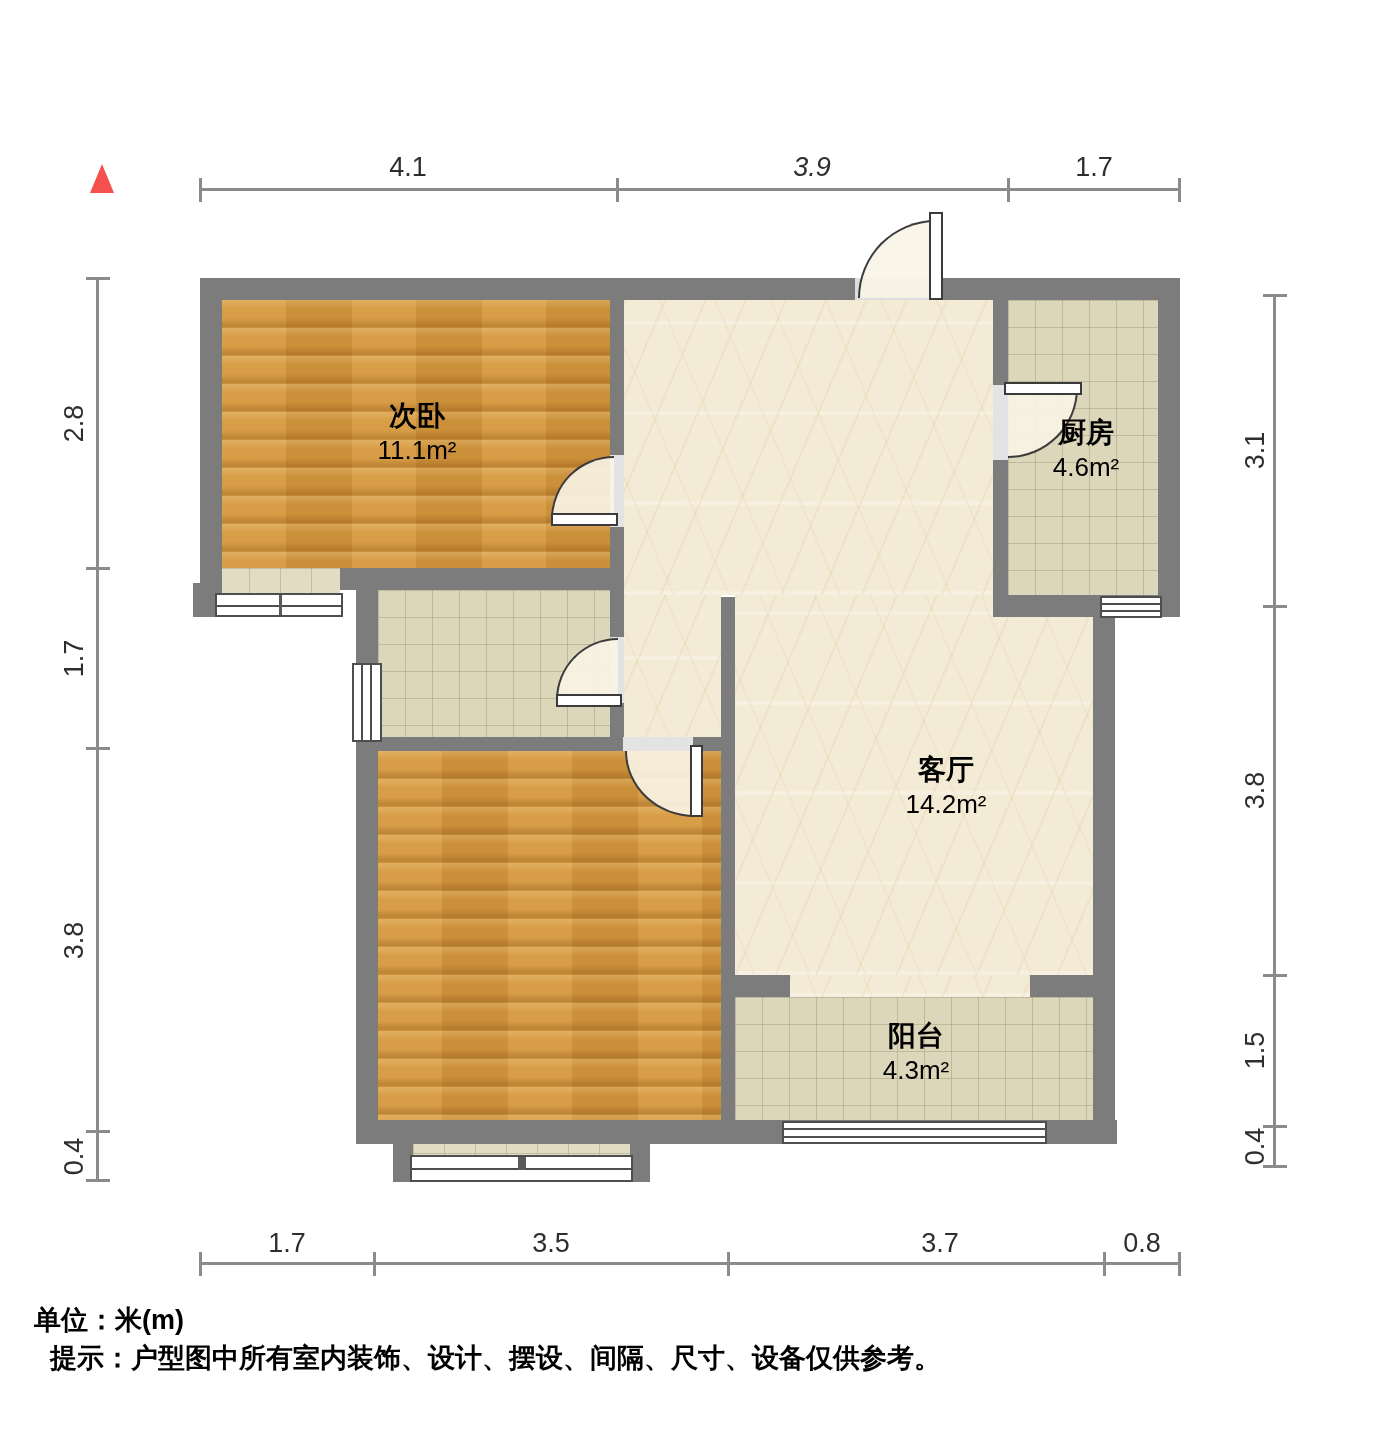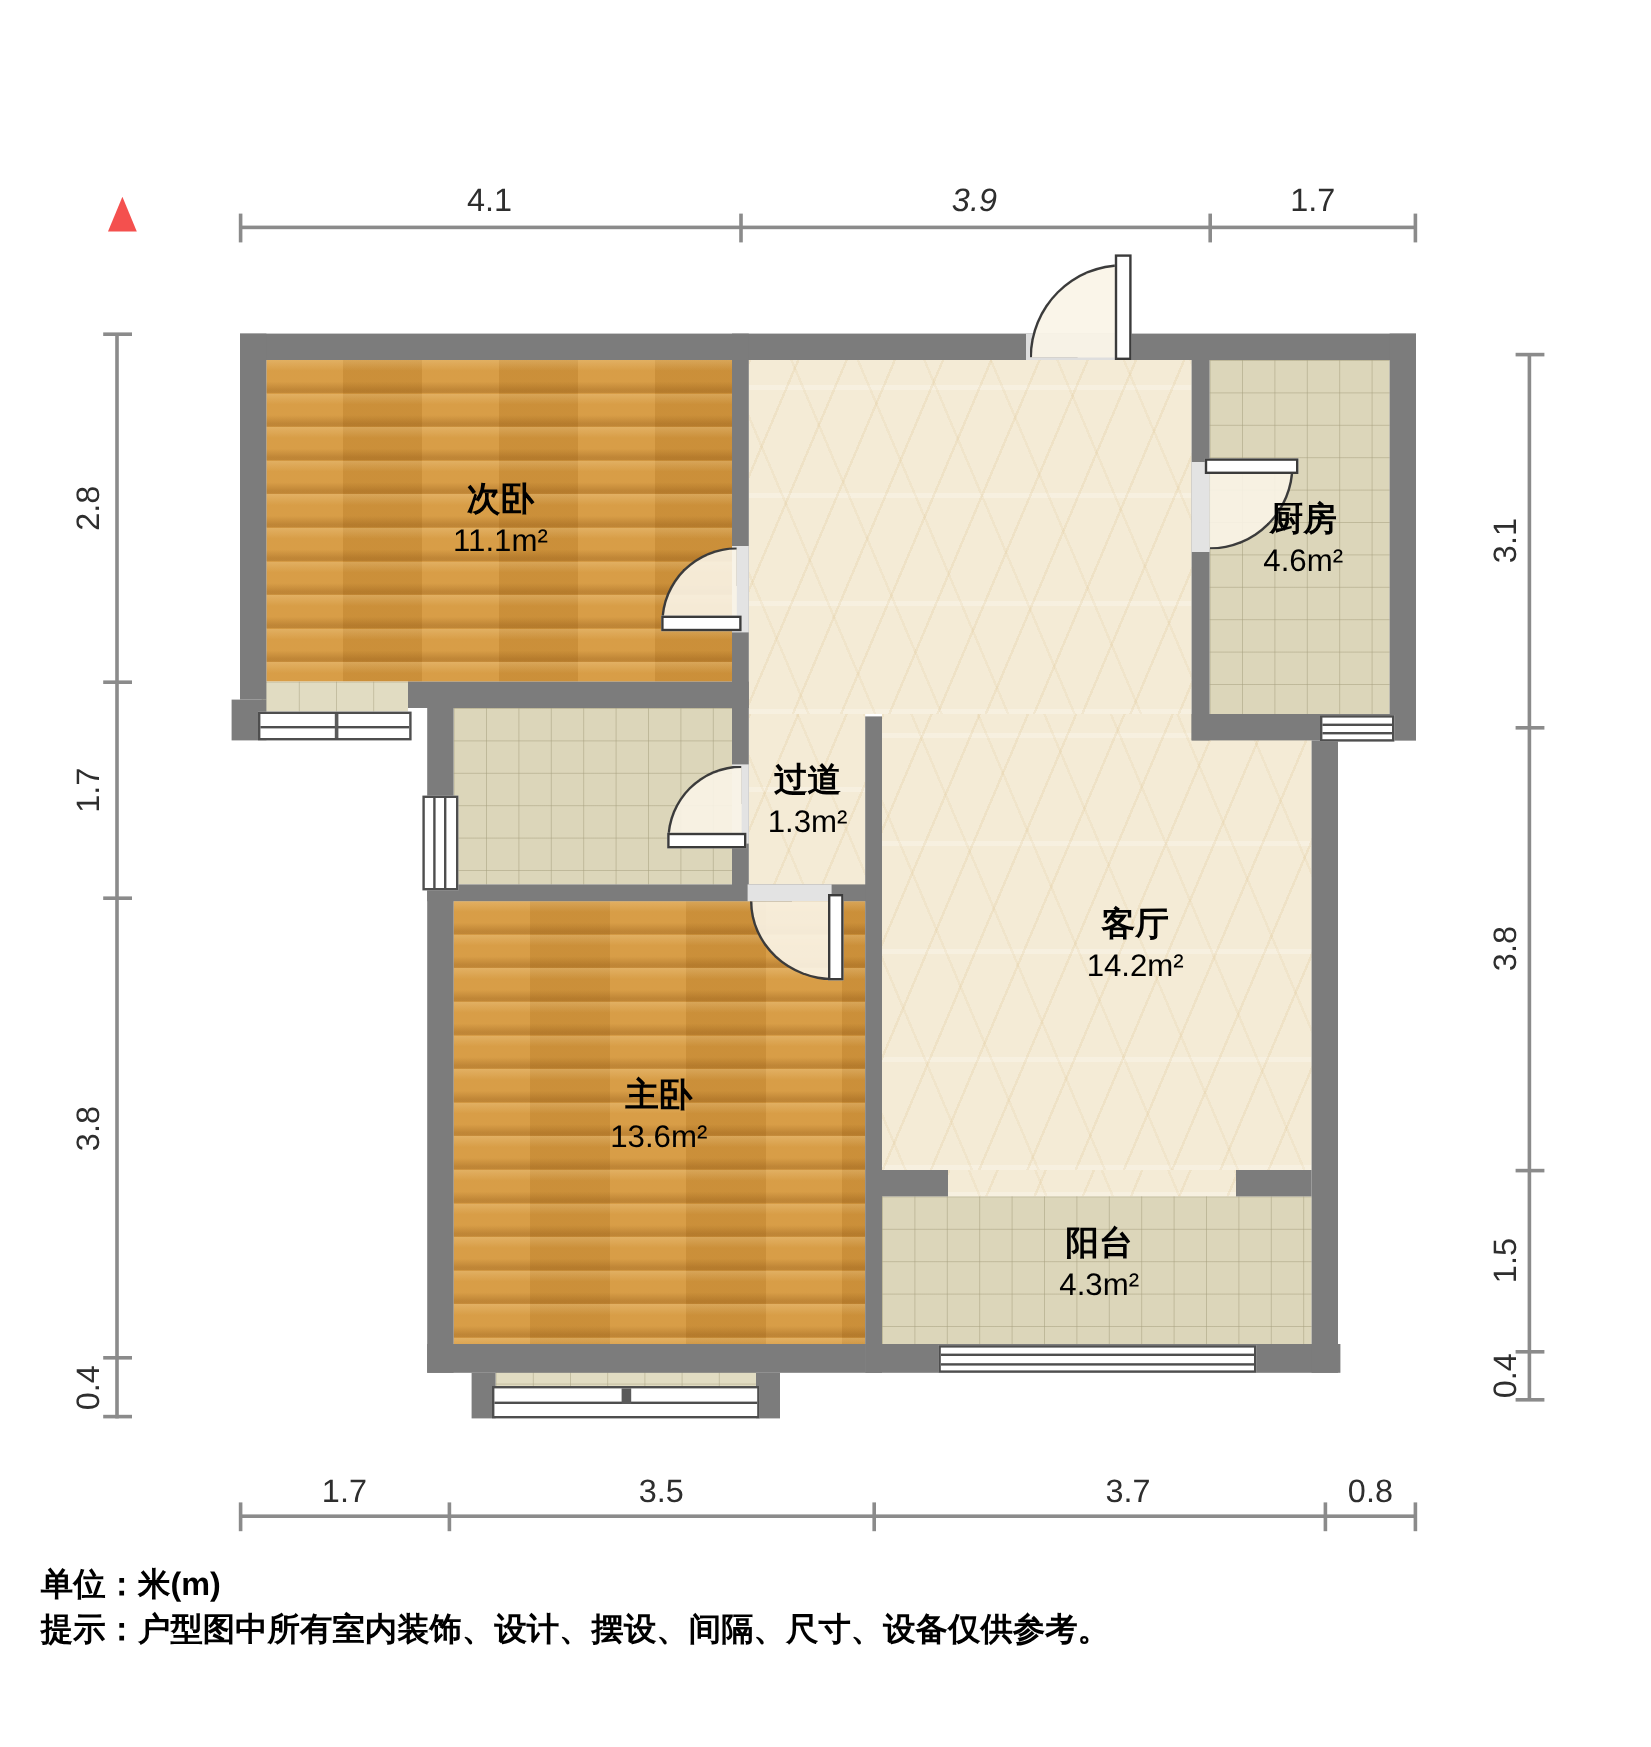--- a/index.html
+++ b/index.html
@@ -138,31 +138,23 @@
   </div>
 
   <div class="rlabel" style="left:417px;top:399px;">
     <div class="rname">次卧</div>
     <div class="rarea">11.1m²</div>
   </div>
   <div class="rlabel" style="left:1086px;top:416px;">
     <div class="rname">厨房</div>
     <div class="rarea">4.6m²</div>
   </div>
-  <div class="rlabel" style="left:673px;top:633px;">
-    <div class="rname">过道</div>
-    <div class="rarea">1.3m²</div>
-  </div>
   <div class="rlabel" style="left:946px;top:753px;">
     <div class="rname">客厅</div>
     <div class="rarea">14.2m²</div>
-  </div>
-  <div class="rlabel" style="left:549px;top:896px;">
-    <div class="rname">主卧</div>
-    <div class="rarea">13.6m²</div>
   </div>
   <div class="rlabel" style="left:916px;top:1019px;">
     <div class="rname">阳台</div>
     <div class="rarea">4.3m²</div>
   </div>
 
   <div class="dline" style="left:200px;top:188px;width:980px;height:3px;"></div>
   <div class="dtick" style="left:199px;top:178px;width:3px;height:24px;"></div>
   <div class="dtick" style="left:616px;top:178px;width:3px;height:24px;"></div>
   <div class="dtick" style="left:1007px;top:178px;width:3px;height:24px;"></div>
@@ -198,15 +190,15 @@
   <div class="dtick" style="left:1263px;top:605px;width:24px;height:3px;"></div>
   <div class="dtick" style="left:1263px;top:974px;width:24px;height:3px;"></div>
   <div class="dtick" style="left:1263px;top:1125px;width:24px;height:3px;"></div>
   <div class="dtick" style="left:1263px;top:1165px;width:24px;height:3px;"></div>
   <div class="dlabel rot" style="left:1215px;top:435px;">3.1</div>
   <div class="dlabel rot" style="left:1215px;top:775px;">3.8</div>
   <div class="dlabel rot" style="left:1215px;top:1035px;">1.5</div>
   <div class="dlabel rot" style="left:1215px;top:1131px;">0.4</div>
 
   <div class="foot" style="top:1302px;">单位：米(m)</div>
-  <div class="foot" style="top:1340px;">提示：户型图中所有室内装饰、设计、摆设、间隔、尺寸、设备仅供参考。</div>
+  <div class="foot" style="top:1340px;margin-left:16px;">提示：户型图中所有室内装饰、设计、摆设、间隔、尺寸、设备仅供参考。</div>
 
 </div>
 
 </body></html>

